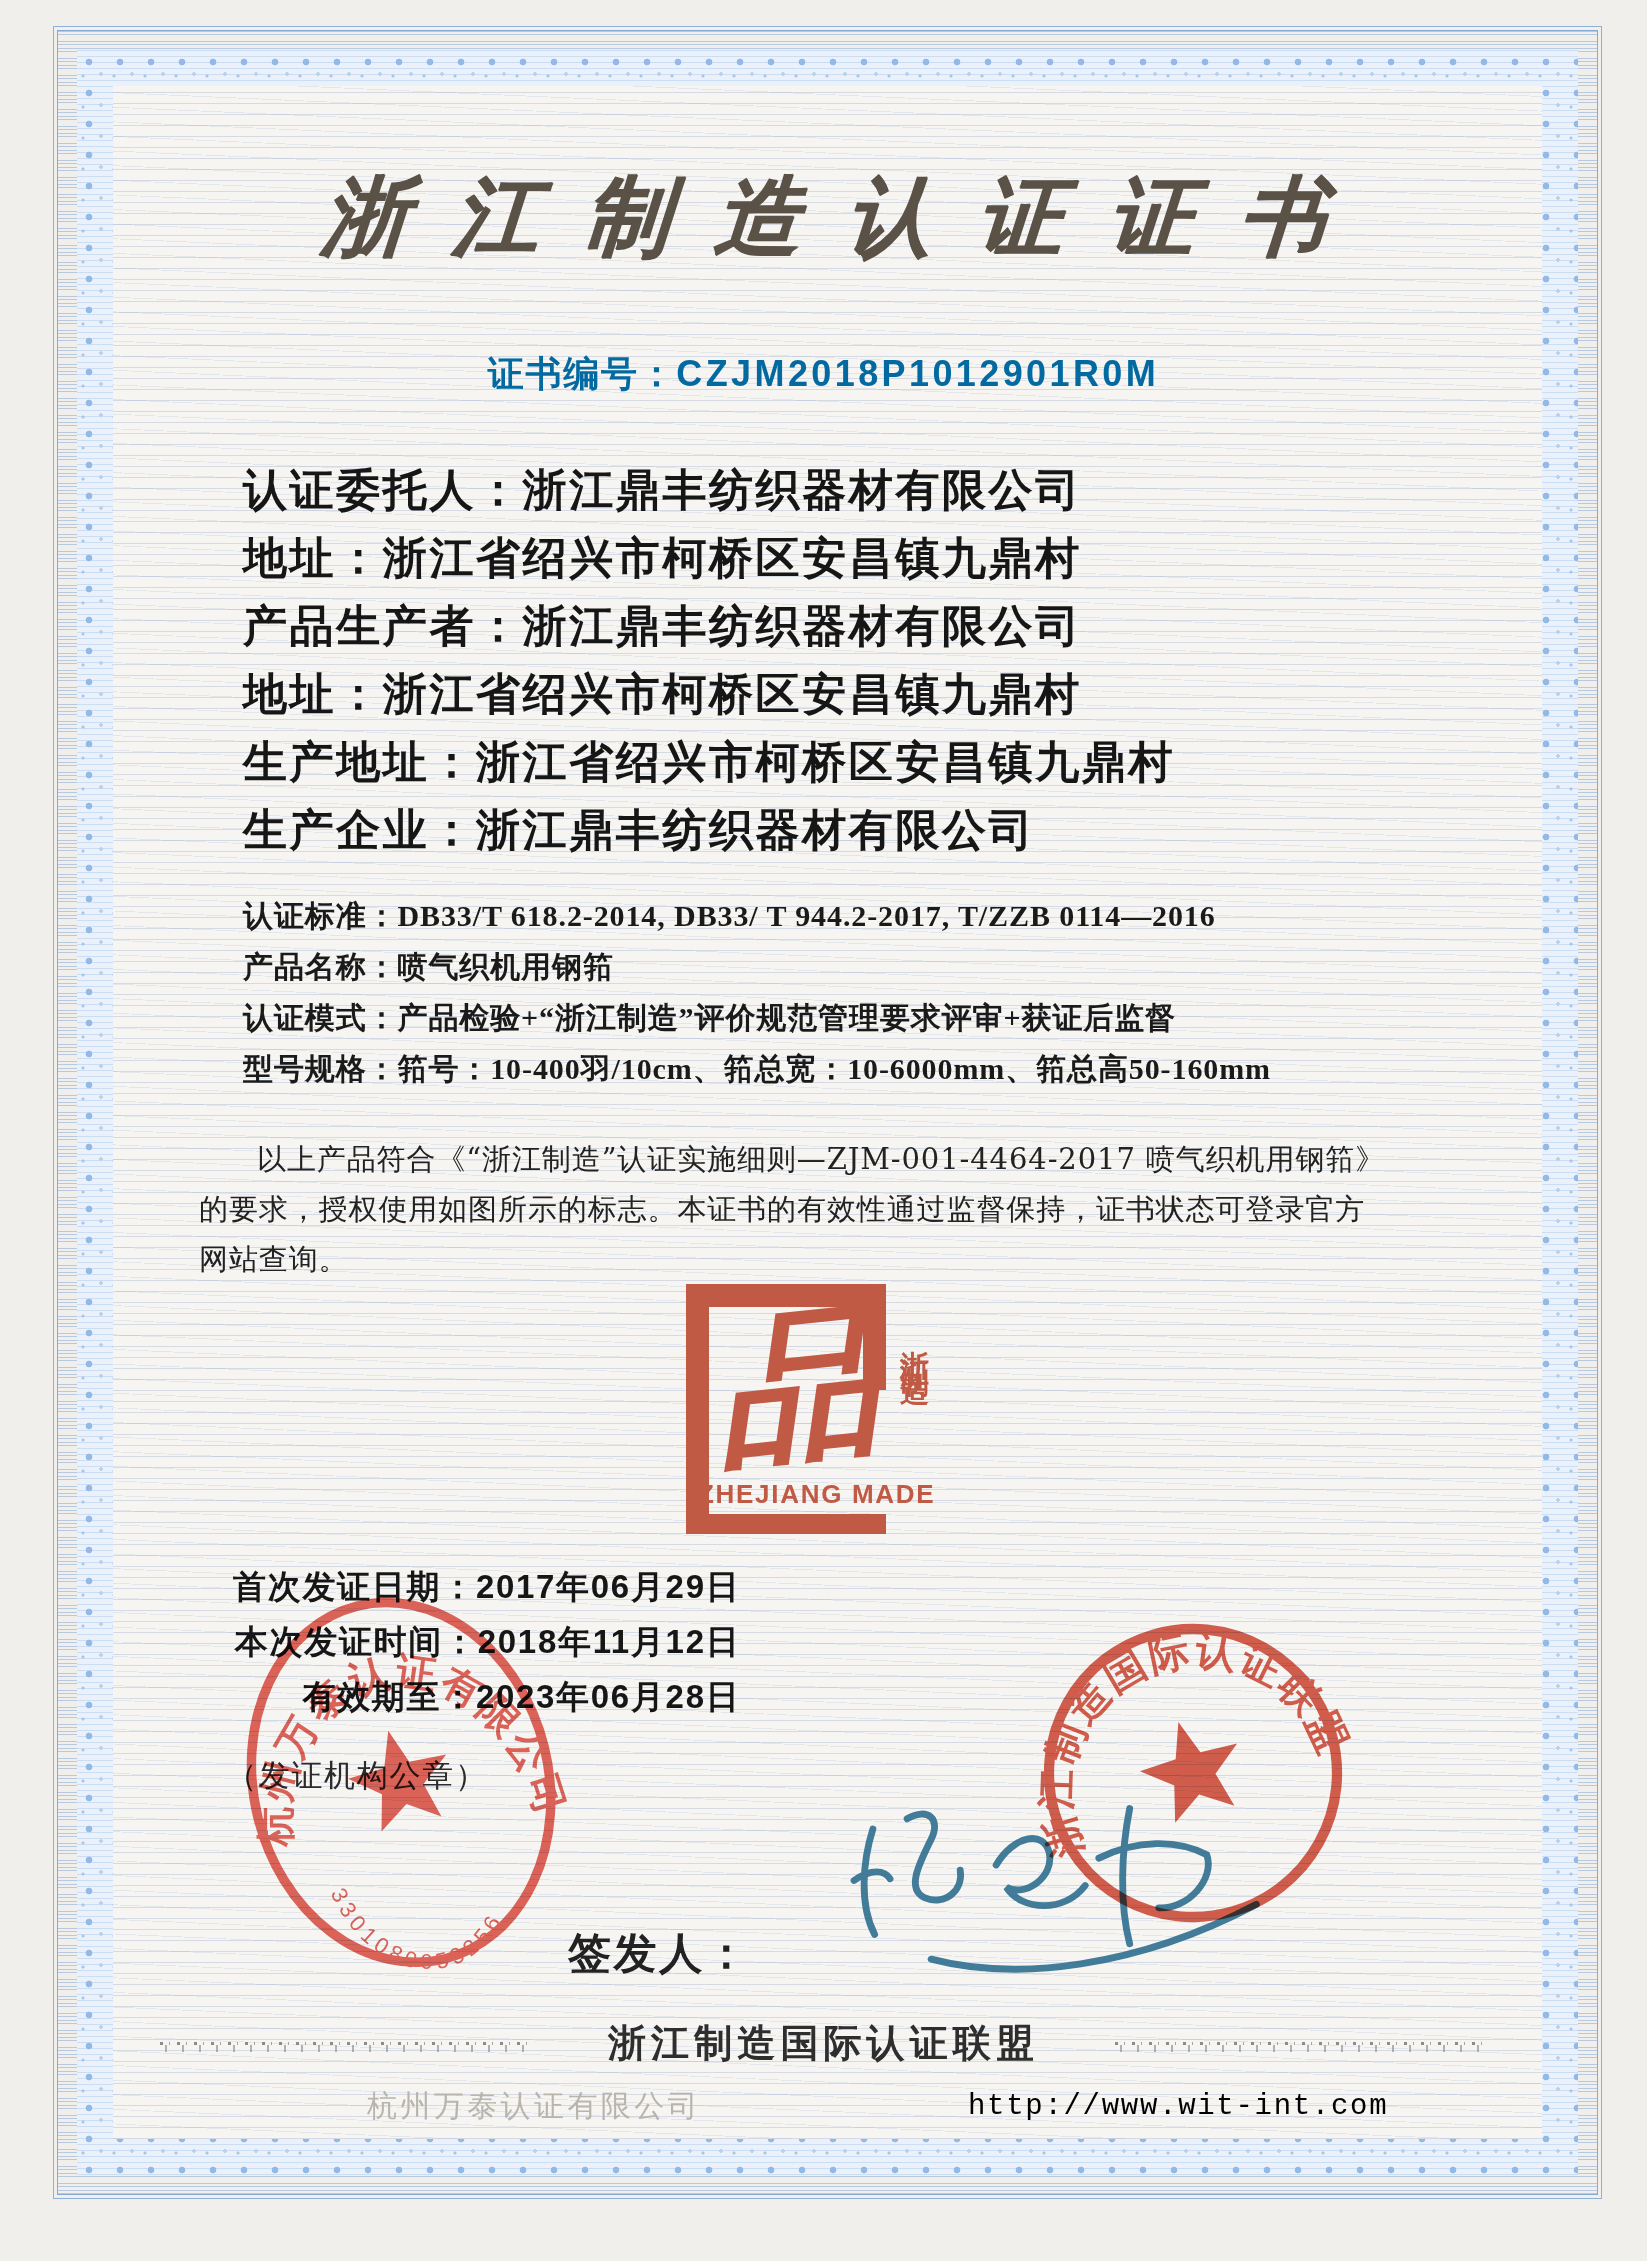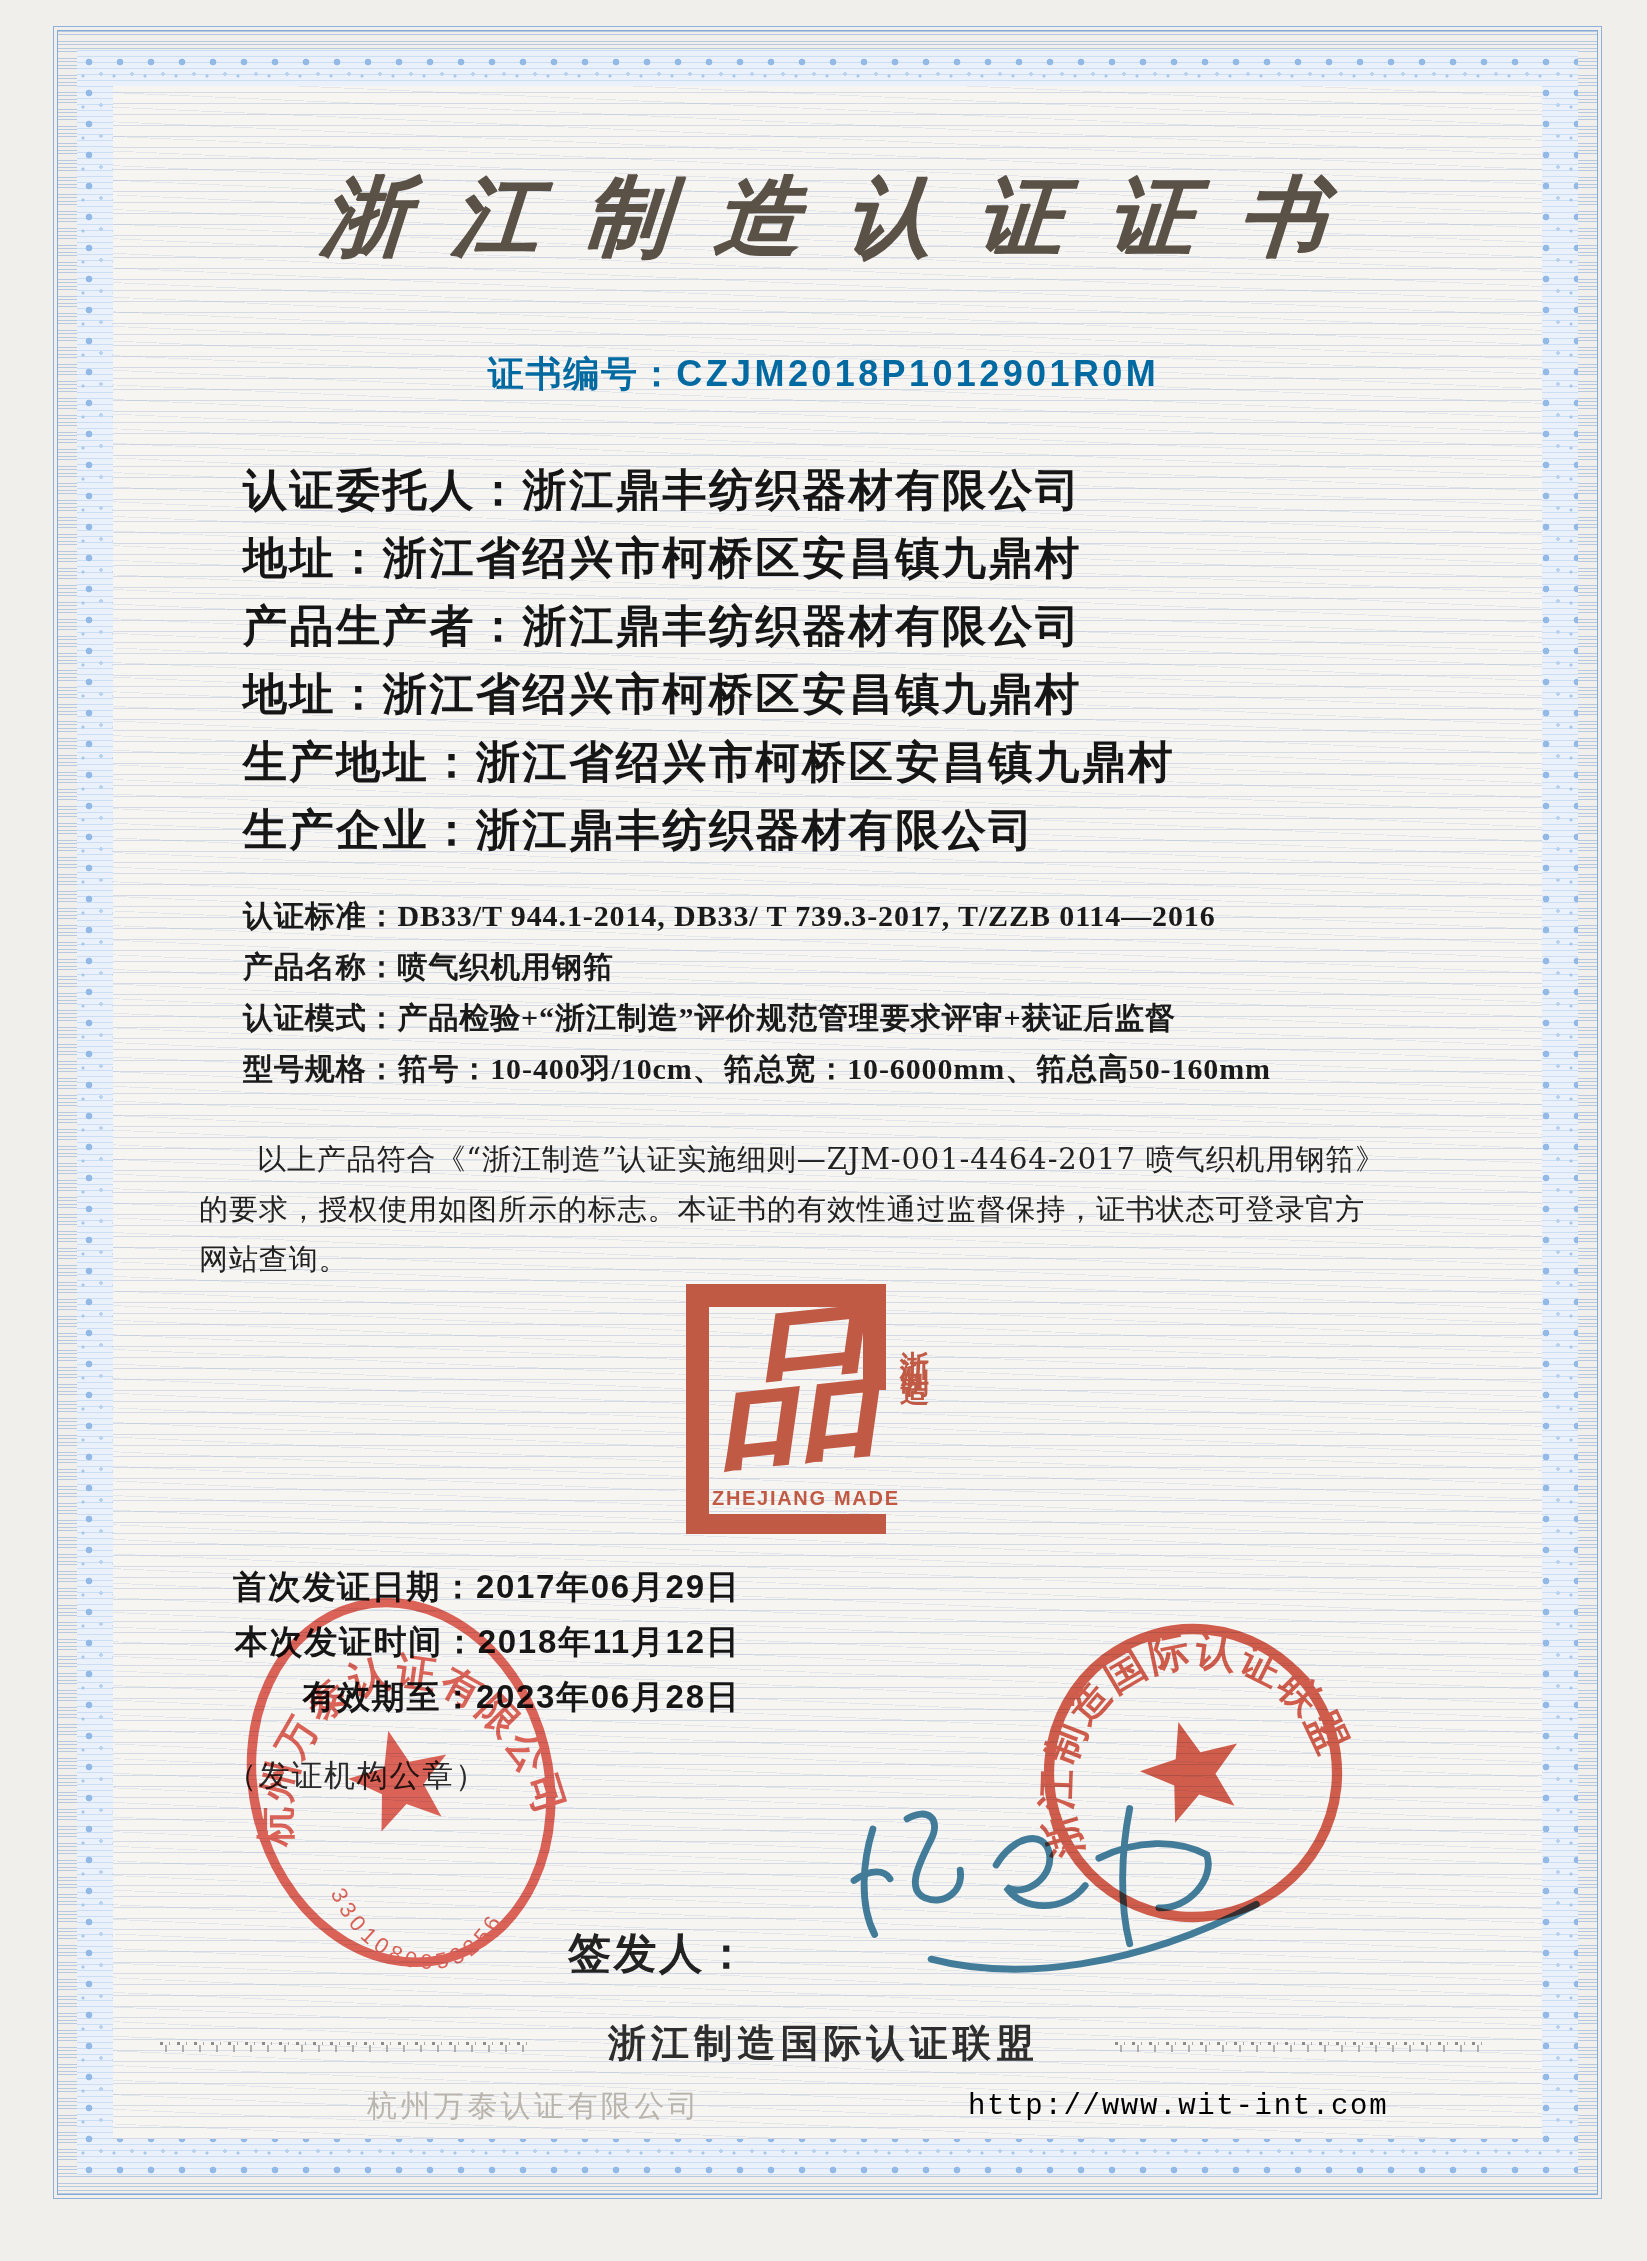--- a/index.html
+++ b/index.html
@@ -71,22 +71,22 @@
   .lg-glyph{
     position:absolute;top:6.9px;left:29px;width:163px;height:189px;
     font-family:"DejaVu Serif",serif;font-size:161px;line-height:189px;text-align:center;
     color:#c05a45;font-style:italic;font-weight:bold;transform:rotate(-6deg);
   }
   .lg-vert{
     position:absolute;top:43px;left:209px;height:172px;
     writing-mode:vertical-rl;font-size:29px;font-weight:bold;color:#c05a45;letter-spacing:8.6px;
   }
   .lg-caption{
-    position:absolute;bottom:24px;left:26px;width:177px;text-align:center;
-    font-size:20px;font-weight:bold;color:#c05a45;letter-spacing:1.7px;white-space:nowrap;
+    position:absolute;bottom:24px;left:12px;width:177px;text-align:center;
+    font-size:26px;font-weight:bold;color:#c05a45;letter-spacing:1.7px;white-space:nowrap;
   }
   
   .dates-block{top:1565px;left:233px;}
   .date-line{height:55px;font-size:33px;font-weight:bold;color:#161616;letter-spacing:1.7px;white-space:nowrap;text-align:right;}
   .sealnote{top:1755px;left:226px;font-size:31px;color:#2b2b2b;letter-spacing:1.7px;}
   .issuer{top:1877px;left:568px;font-size:43px;font-weight:bold;color:#222;letter-spacing:2.6px;margin-top:48px;}
   .signature{top:1776px;left:828px;width:463px;height:214px;}
   
   .stamp{mix-blend-mode:multiply;opacity:.9;}
   .stamp-left{top:1587px;left:238px;width:326px;height:390px;transform:rotate(-14deg);}
@@ -135,21 +135,21 @@
   <div class="abs info-block">
     <div class="info-line"><span>认证委托人：</span><span>浙江鼎丰纺织器材有限公司</span></div>
     <div class="info-line"><span>地址：</span><span>浙江省绍兴市柯桥区安昌镇九鼎村</span></div>
     <div class="info-line"><span>产品生产者：</span><span>浙江鼎丰纺织器材有限公司</span></div>
     <div class="info-line"><span>地址：</span><span>浙江省绍兴市柯桥区安昌镇九鼎村</span></div>
     <div class="info-line"><span>生产地址：</span><span>浙江省绍兴市柯桥区安昌镇九鼎村</span></div>
     <div class="info-line"><span>生产企业：</span><span>浙江鼎丰纺织器材有限公司</span></div>
   </div>
 
   <div class="abs spec-block">
-    <div class="spec-line"><span>认证标准：</span><span>DB33/T 944.1-2014, DB33/ T 739.3-2017, T/ZZB 0114—2016</span></div>
+    <div class="spec-line"><span>认证标准：</span><span>DB33/T 618.2-2014, DB33/ T 944.2-2017, T/ZZB 0114—2016</span></div>
     <div class="spec-line"><span>产品名称：</span><span>喷气织机用钢筘</span></div>
     <div class="spec-line"><span>认证模式：</span><span>产品检验+“浙江制造”评价规范管理要求评审+获证后监督</span></div>
     <div class="spec-line"><span>型号规格：</span><span>筘号：10-400羽/10cm、筘总宽：10-6000mm、筘总高50-160mm</span></div>
   </div>
 
   <div class="abs statement">
     <div class="ind">以上产品符合《“浙江制造”认证实施细则—ZJM-001-4464-2017 喷气织机用钢筘》</div>
     <div>的要求，授权使用如图所示的标志。本证书的有效性通过监督保持，证书状态可登录官方</div>
     <div>网站查询。</div>
   </div>

